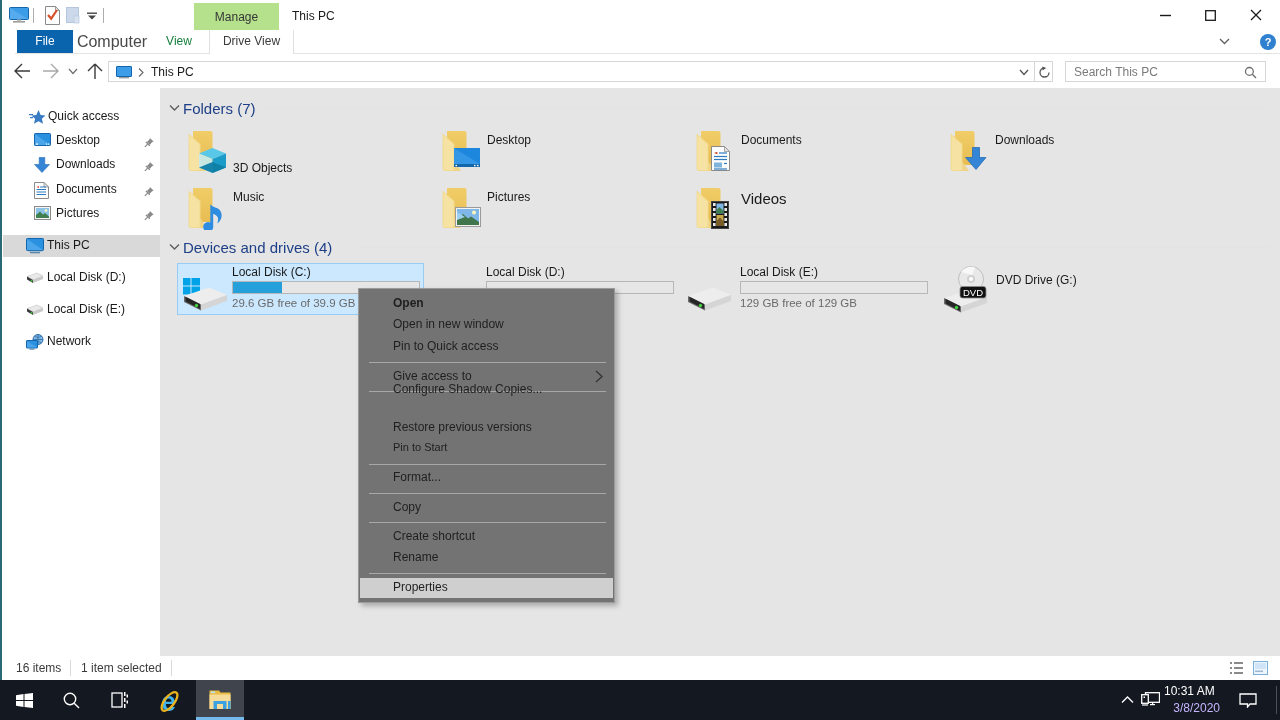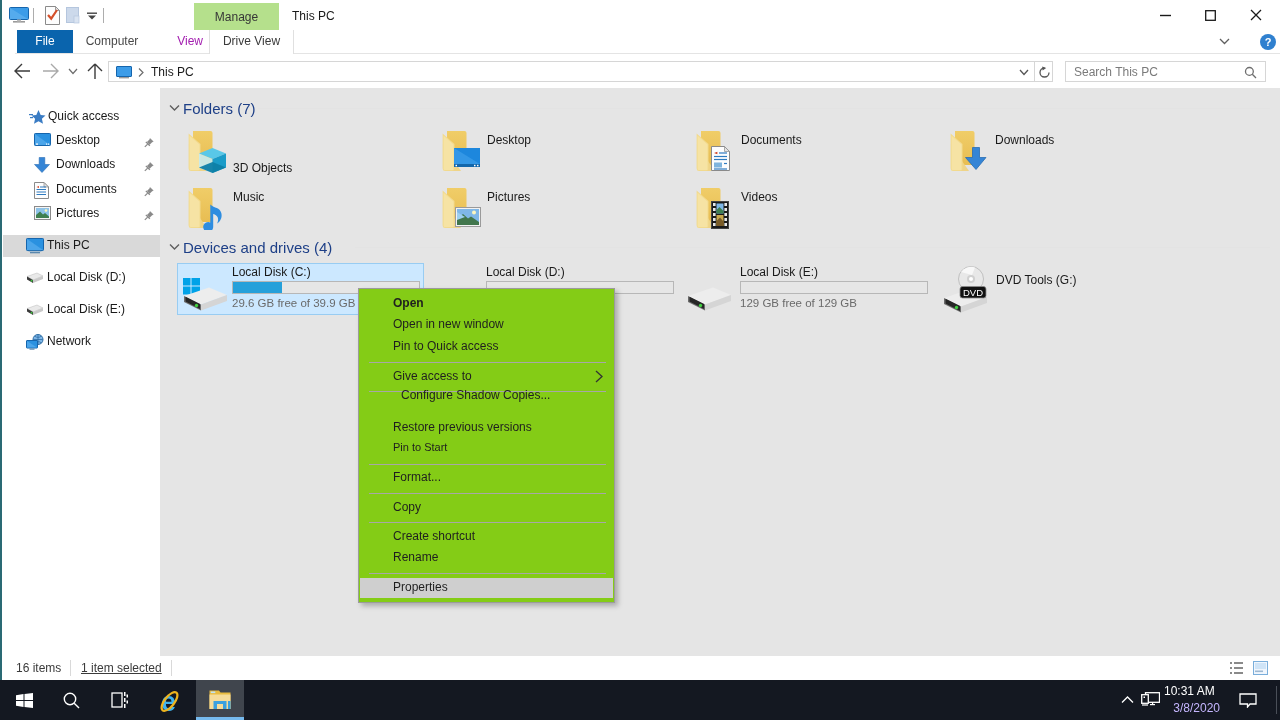--- a/index.html
+++ b/index.html
@@ -52,22 +52,22 @@
         <rect x="0.7" y="0.7" width="9.6" height="9.6" fill="none" stroke="#1a1a1a" stroke-width="1.3"></rect>
       </svg>
   <svg class="abs" style="left:1250px;top:9px;" width="12" height="12" viewBox="0 0 12 12">
         <path d="M1,1 L11,11 M11,1 L1,11" stroke="#1a1a1a" stroke-width="1.3"></path>
       </svg>
 </div>
 
 <div class="abs" style="left:15px;top:30px;width:1280px;height:24px;background:#fff;border-bottom:1px solid #e4e4e4;">
   <div class="abs" style="left:2px;top:0px;width:56px;height:23px;background:#0a64ad;color:#fff;
        font-size:12px;text-align:center;line-height:23px;">File</div>
-  <div class="abs" style="left:60px;top:0;width:74px;height:23px;font-size:12px;color:#494949;text-align:center;line-height:23px;">Computer</div>
-  <div class="abs" style="left:140px;top:0;width:48px;height:23px;font-size:12px;color:#a21caf;text-align:right;line-height:23px;">View</div>
+  <div class="abs" style="left:60px;top:0;width:74px;height:23px;font-size:16px;color:#494949;text-align:center;line-height:23px;">Computer</div>
+  <div class="abs" style="left:140px;top:0;width:48px;height:23px;font-size:12px;color:#15803d;text-align:center;line-height:23px;">View</div>
   <div class="abs" style="left:194px;top:0;width:85px;height:24px;background:#fff;border-left:1px solid #e0e0e0;border-right:1px solid #e0e0e0;
        font-size:12px;color:#3b3b3b;text-align:center;line-height:22px;">Drive View</div>
   <svg class="abs" style="left:1204px;top:8px;" width="11" height="7" viewBox="0 0 11 7">
         <path d="M1,1 L5.5,5.5 L10,1" fill="none" stroke="#5f5f5f" stroke-width="1.3"></path>
       </svg>
   <div class="abs" style="left:1245px;top:4px;width:16px;height:16px;border-radius:8px;background:#2f80cf;color:#fff;
        font-size:11px;font-weight:bold;text-align:center;line-height:16px;">?</div>
 </div>
 
 <div class="abs" style="left:0;top:55px;width:1280px;height:33px;background:#fff;">
@@ -365,21 +365,21 @@
             <rect x="13.4" y="12" width="2.6" height="3"></rect>
             <rect x="13.4" y="17" width="2.6" height="3"></rect>
             <rect x="13.4" y="22" width="2.6" height="3"></rect>
           </g>
           <rect x="5.5" y="2.5" width="7" height="10" fill="#7fb7e8"></rect>
           <path d="M5.5,9 L8.5,6 L12.5,10 V12.5 H5.5 Z" fill="#3f7f4f"></path>
           <rect x="5.5" y="14" width="7" height="11" fill="#c8a84b"></rect>
           <path d="M5.5,20 L9,16.5 L12.5,20.5 V25 H5.5 Z" fill="#7a5c28"></path>
         </g>
 </svg>
-      <div class="abs" style="left:581px;top:102px;font-size:12px;color:#1a1a1a;">Videos</div>
+      <div class="abs" style="left:581px;top:102px;font-size:15px;color:#1a1a1a;">Videos</div>
       <svg class="abs" style="left:9px;top:155px;" width="11" height="8" viewBox="0 0 11 8">
         <path d="M1,1.5 L5.5,6 L10,1.5" fill="none" stroke="#5f5f5f" stroke-width="1.4"></path>
       </svg>
       <div class="abs" style="left:23px;top:151px;font-size:15px;color:#1d3f87;">Devices and drives (4)</div>
       <div class="abs" style="left:195px;top:159px;width:915px;height:1px;background:#e3e3e3;"></div>
       <div class="abs" style="left:17px;top:175px;width:247px;height:52px;background:#cce8ff;border:1px solid #98ccf2;"></div>
       <svg class="abs" style="left:21px;top:178px;" width="48" height="48" viewBox="0 0 48 48">
         <g fill="#00a2e8">
           <rect x="2" y="12" width="7.5" height="7.5"></rect>
           <rect x="10.5" y="12" width="8.5" height="7.5"></rect>
@@ -421,27 +421,27 @@
   <path d="M2.5,10.8 L17,18 L17,23 L2.5,15.6 Z" fill="#262626"></path>
   <circle cx="13.5" cy="19.5" r="1.7" fill="#3fcf3f"></circle>
  </g>
  <circle cx="34" cy="13" r="12.5" fill="#e8e8e8" stroke="#b5b5b5" stroke-width="0.8"></circle>
  <circle cx="34" cy="13" r="4" fill="#d0d0d0"></circle>
         <circle cx="34" cy="13" r="2" fill="#fff"></circle>
  <path d="M24,6 A12.5,12.5 0 0 1 38,1.5 L35,9 Z" fill="#f8f8f8"></path>
  <rect x="23" y="20.5" width="26" height="11.5" rx="2.5" fill="#111" stroke="#8a8a8a" stroke-width="0.8"></rect>
  <text x="36" y="29.5" font-size="9.5" fill="#fff" text-anchor="middle" font-family="Liberation Sans">DVD</text>
 </svg>
-      <div class="abs" style="left:836px;top:185px;font-size:12px;color:#1a1a1a;">DVD Tools (G:)</div>
+      <div class="abs" style="left:836px;top:185px;font-size:12px;color:#1a1a1a;">DVD Drive (G:)</div>
     </div>
 
 <div class="abs" style="left:0;top:656px;width:1280px;height:24px;background:#fff;">
   <div class="abs" style="left:16px;top:5px;font-size:12px;color:#3b3b3b;">16 items</div>
   <div class="abs" style="left:70px;top:4px;width:1px;height:16px;background:#d9d9d9;"></div>
-  <div class="abs" style="left:81px;top:5px;font-size:12px;color:#3b3b3b;text-decoration:underline;">1 item selected</div>
+  <div class="abs" style="left:81px;top:5px;font-size:12px;color:#3b3b3b;">1 item selected</div>
   <div class="abs" style="left:171px;top:4px;width:1px;height:16px;background:#d9d9d9;"></div>
   <svg class="abs" style="left:1230px;top:6px;" width="13" height="12" viewBox="0 0 13 12">
     <g fill="#8a8a8a">
           <rect x="0" y="0" width="2" height="2"></rect>
           <rect x="0" y="5" width="2" height="2"></rect>
           <rect x="0" y="10" width="2" height="2"></rect>
     <rect x="4" y="0" width="9" height="2"></rect>
           <rect x="4" y="5" width="9" height="2"></rect>
           <rect x="4" y="10" width="9" height="2"></rect>
         </g>
@@ -505,32 +505,32 @@
         <rect x="2.5" y="4.5" width="1.5" height="1.5" fill="#fff"></rect>
 </svg>
       <div class="abs" style="left:1164px;top:4px;width:56px;height:14px;font-size:12px;color:#fff;">10:31 AM</div>
       <div class="abs" style="left:1164px;top:21px;width:56px;height:14px;font-size:12px;color:#c4b5fd;text-align:right;">3/8/2020</div>
       <svg class="abs" style="left:1239px;top:13px;" width="18" height="15" viewBox="0 0 18 15">
         <path d="M1,1 h16 v10 h-6 l-2.5,3 v-3 H1 Z" fill="none" stroke="#fff" stroke-width="1.3"></path>
       </svg>
       <div class="abs" style="left:1276px;top:6px;width:1px;height:28px;background:#4a4f58;"></div>
     </div>
 
-<div class="abs" id="ctxmenu" style="left:358px;top:288px;width:257px;height:315px;background:#84cc16;
+<div class="abs" id="ctxmenu" style="left:358px;top:288px;width:257px;height:315px;background:#737373;
      border:1px solid #9b9b9b;box-shadow:3px 3px 5px rgba(0,0,0,0.25);">
       <div class="abs" style="left:34px;top:7px;font-size:12px;color:#1f1f1f;font-weight:bold;">Open</div>
       <div class="abs" style="left:34px;top:28px;font-size:12px;color:#1f1f1f;">Open in new window</div>
       <div class="abs" style="left:34px;top:50px;font-size:12px;color:#1f1f1f;">Pin to Quick access</div>
       <div class="abs" style="left:10px;top:73px;width:237px;height:1px;background:#a7a7a7;"></div>
       <div class="abs" style="left:34px;top:80px;font-size:12px;color:#1f1f1f;">Give access to</div>
       <svg class="abs" style="left:236px;top:81px;" width="8" height="13" viewBox="0 0 8 13">
         <path d="M1,1 L7,6.5 L1,12" fill="none" stroke="#333" stroke-width="1.3"></path>
       </svg>
       <div class="abs" style="left:10px;top:102px;width:237px;height:1px;background:#a7a7a7;"></div>
-      <div class="abs" style="left:34px;top:99px;font-size:12px;color:#1f1f1f;margin-left:8px;">Configure Shadow Copies...</div>
+      <div class="abs" style="left:34px;top:93px;font-size:12px;color:#1f1f1f;">Configure Shadow Copies...</div>
       <div class="abs" style="left:34px;top:131px;font-size:12px;color:#1f1f1f;">Restore previous versions</div>
       <div class="abs" style="left:34px;top:152px;font-size:11px;color:#1f1f1f;">Pin to Start</div>
       <div class="abs" style="left:10px;top:175px;width:237px;height:1px;background:#a7a7a7;"></div>
       <div class="abs" style="left:34px;top:181px;font-size:12px;color:#1f1f1f;">Format...</div>
       <div class="abs" style="left:10px;top:204px;width:237px;height:1px;background:#a7a7a7;"></div>
       <div class="abs" style="left:34px;top:211px;font-size:12px;color:#1f1f1f;">Copy</div>
       <div class="abs" style="left:10px;top:233px;width:237px;height:1px;background:#a7a7a7;"></div>
       <div class="abs" style="left:34px;top:240px;font-size:12px;color:#1f1f1f;">Create shortcut</div>
       <div class="abs" style="left:34px;top:261px;font-size:12px;color:#1f1f1f;">Rename</div>
       <div class="abs" style="left:10px;top:284px;width:237px;height:1px;background:#a7a7a7;"></div>

